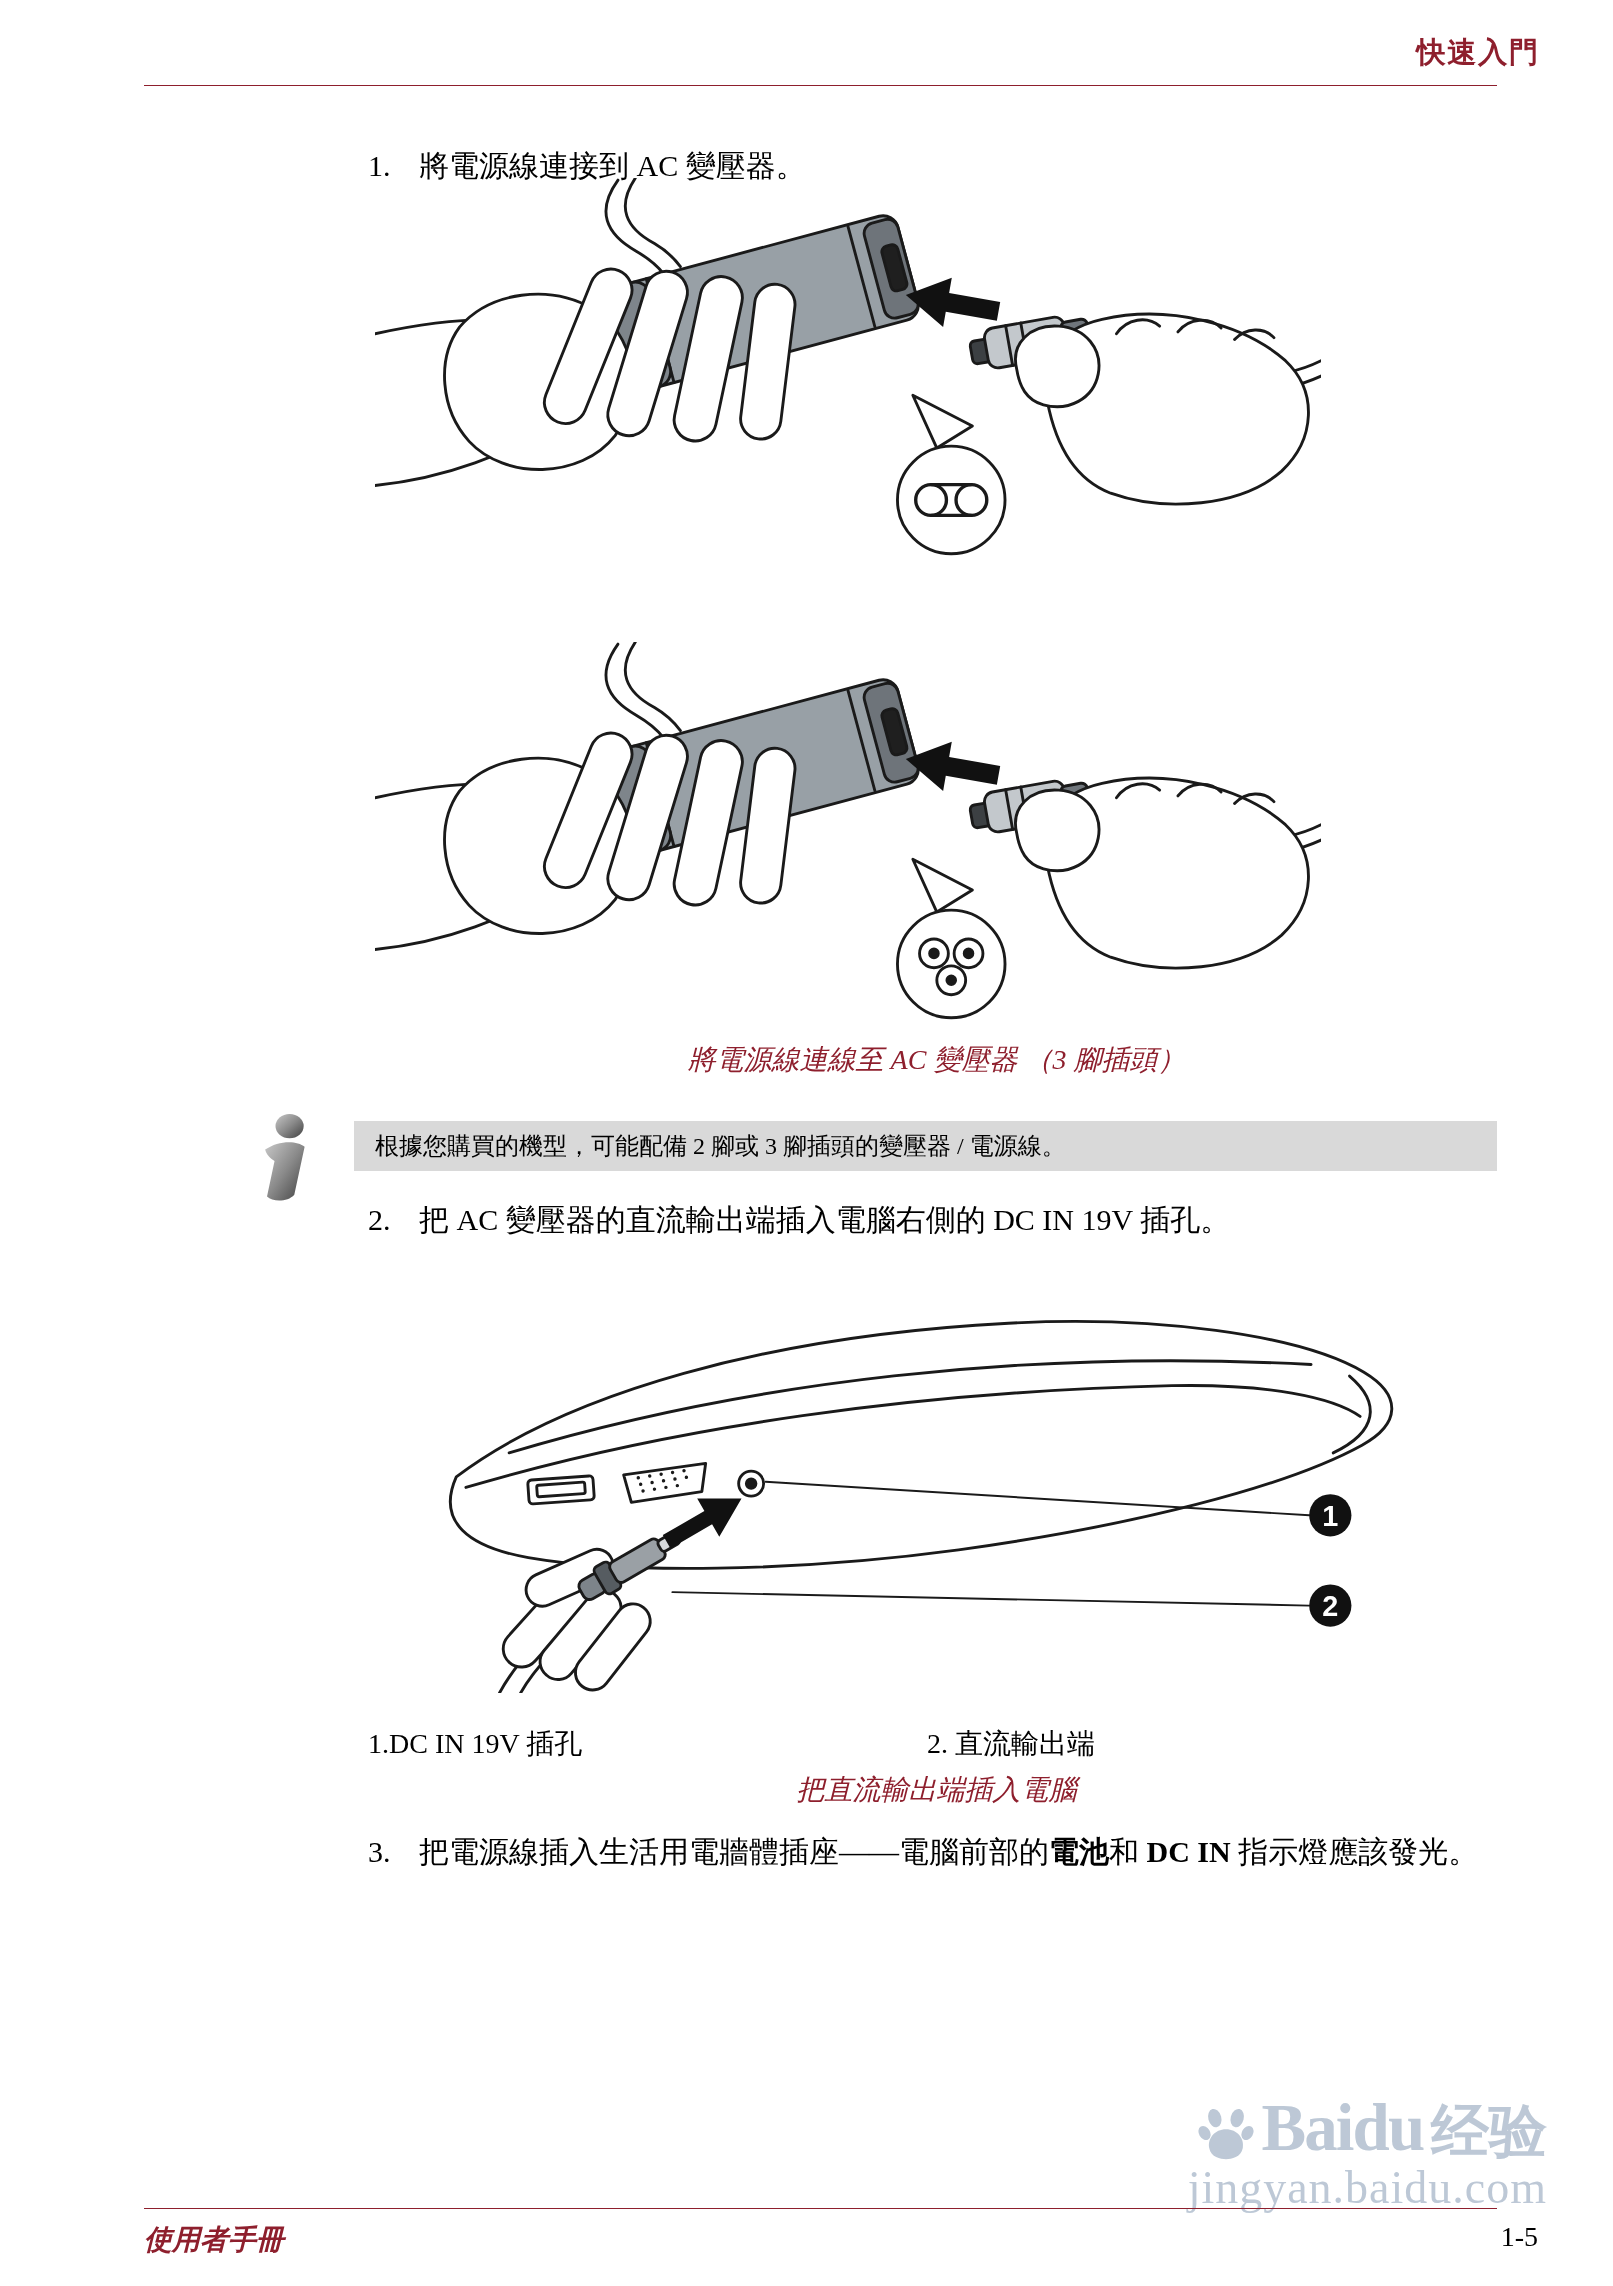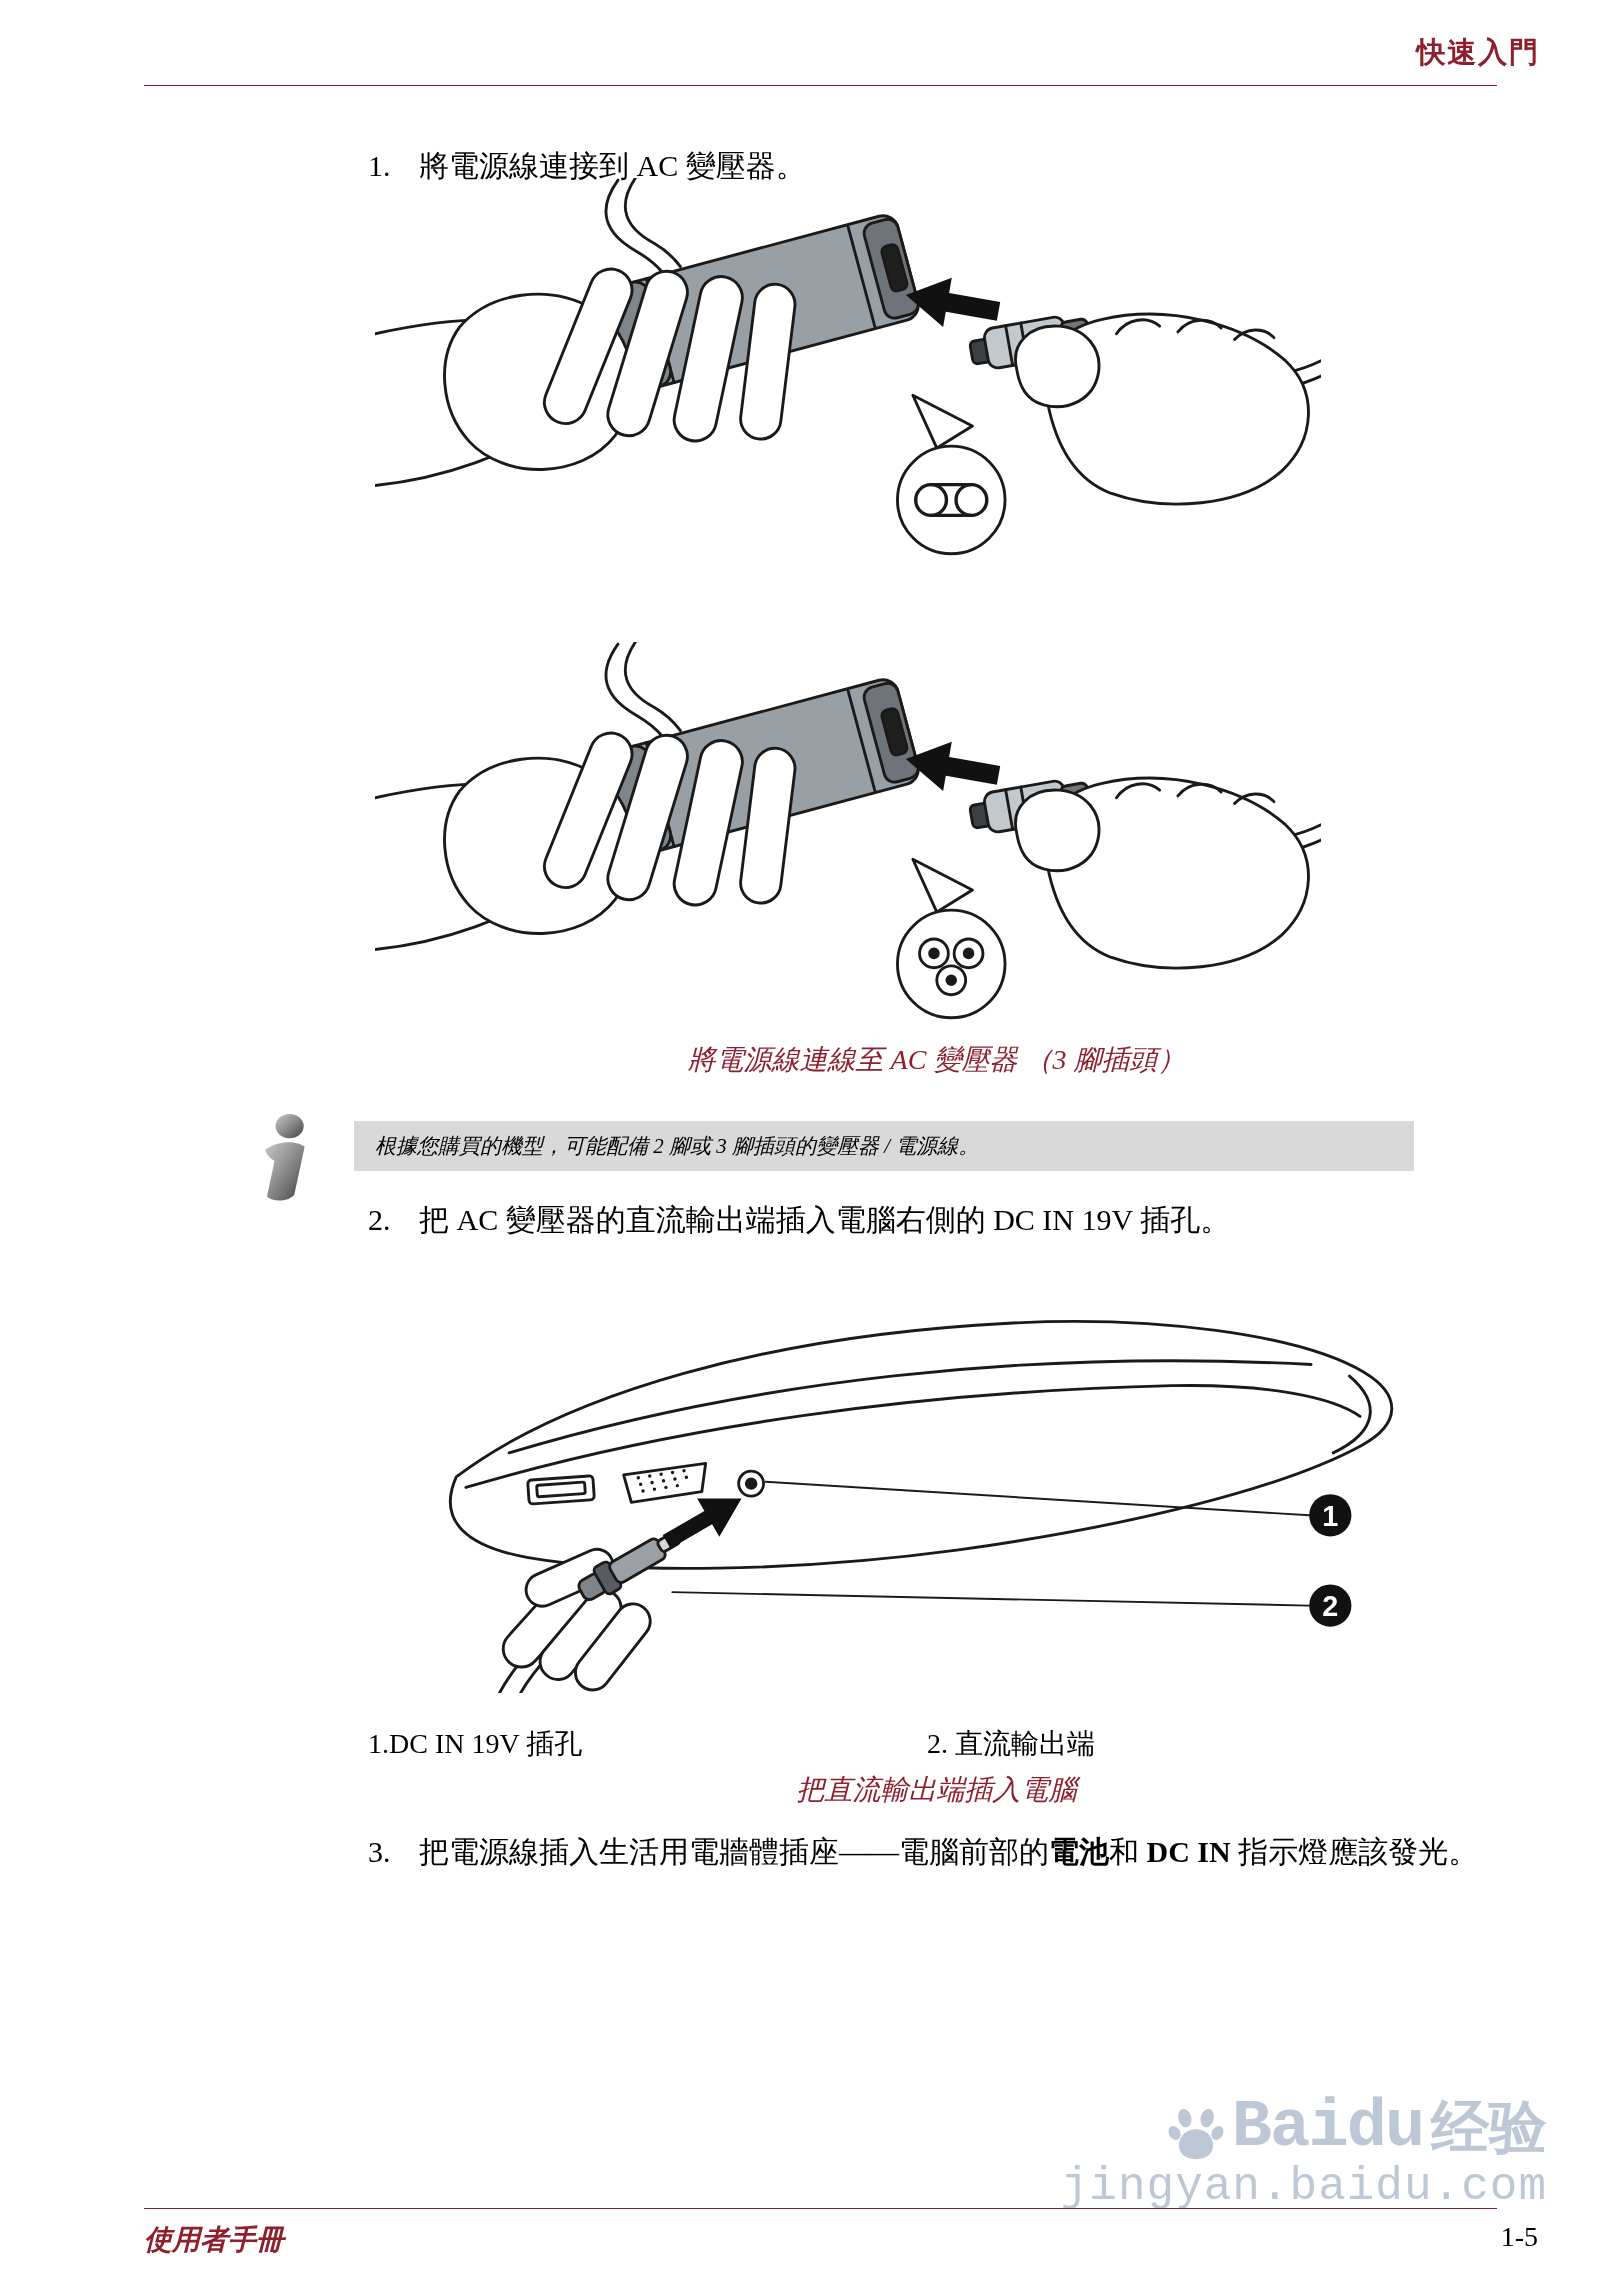--- a/index.html
+++ b/index.html
@@ -26,34 +26,34 @@
   .fig-3{top:1280px;left:384px;width:1057px;height:413px;}
 
   .caption{position:absolute;left:384px;width:1105px;text-align:center;
     font-size:28px;font-style:italic;color:var(--accent);}
   .cap-1{top:578px;}
   .cap-2{top:1041px;}
   .cap-3{top:1771px;}
 
   .note-icon{position:absolute;top:1112px;left:240px;width:86px;height:94px;}
   .note-icon svg{width:100%;height:100%;display:block;}
-  .note-bar{position:absolute;top:1121px;left:354px;width:1060px;height:50px;
+  .note-bar{position:absolute;top:1121px;left:354px;width:1143px;height:50px;
     background:var(--note-bg);display:flex;align-items:center;padding-left:21px;
-    font-size:21px;font-style:italic;box-sizing:border-box;}
+    font-size:24px;box-sizing:border-box;}
 
   .fig3-label{position:absolute;font-size:28px;}
   .fig3-label-1{top:1725px;left:368px;}
   .fig3-label-2{top:1725px;left:927px;}
 
   .footer-rule{position:absolute;top:2208px;left:144px;width:1353px;border-top:1.9px solid var(--accent);}
   .footer-left{position:absolute;top:2221px;left:144px;font-size:28px;font-weight:bold;color:var(--accent);font-style:italic;}
   .footer-right{position:absolute;top:2221px;right:119px;font-size:28px;}
 
   .watermark{position:absolute;right:110px;top:2094px;text-align:center;color:#b6c3d2;
-    font-family:Liberation Mono, monospace;opacity:.9;}
+    font-family:Liberation Serif, serif;opacity:.9;}
   .wm-row1{display:flex;align-items:flex-end;gap:7.7px;justify-content:flex-end;font-weight:bold;line-height:1;}
   .wm-paw{width:56px;height:56px;}
   .wm-brand{font-size:67px;letter-spacing:-1.9px;}
   .wm-cn{font-size:58px;}
   .wm-url{font-size:46px;margin-top:0;letter-spacing:1px;}
 </style>
 </head>
 <body>
 
 <div class="page">

